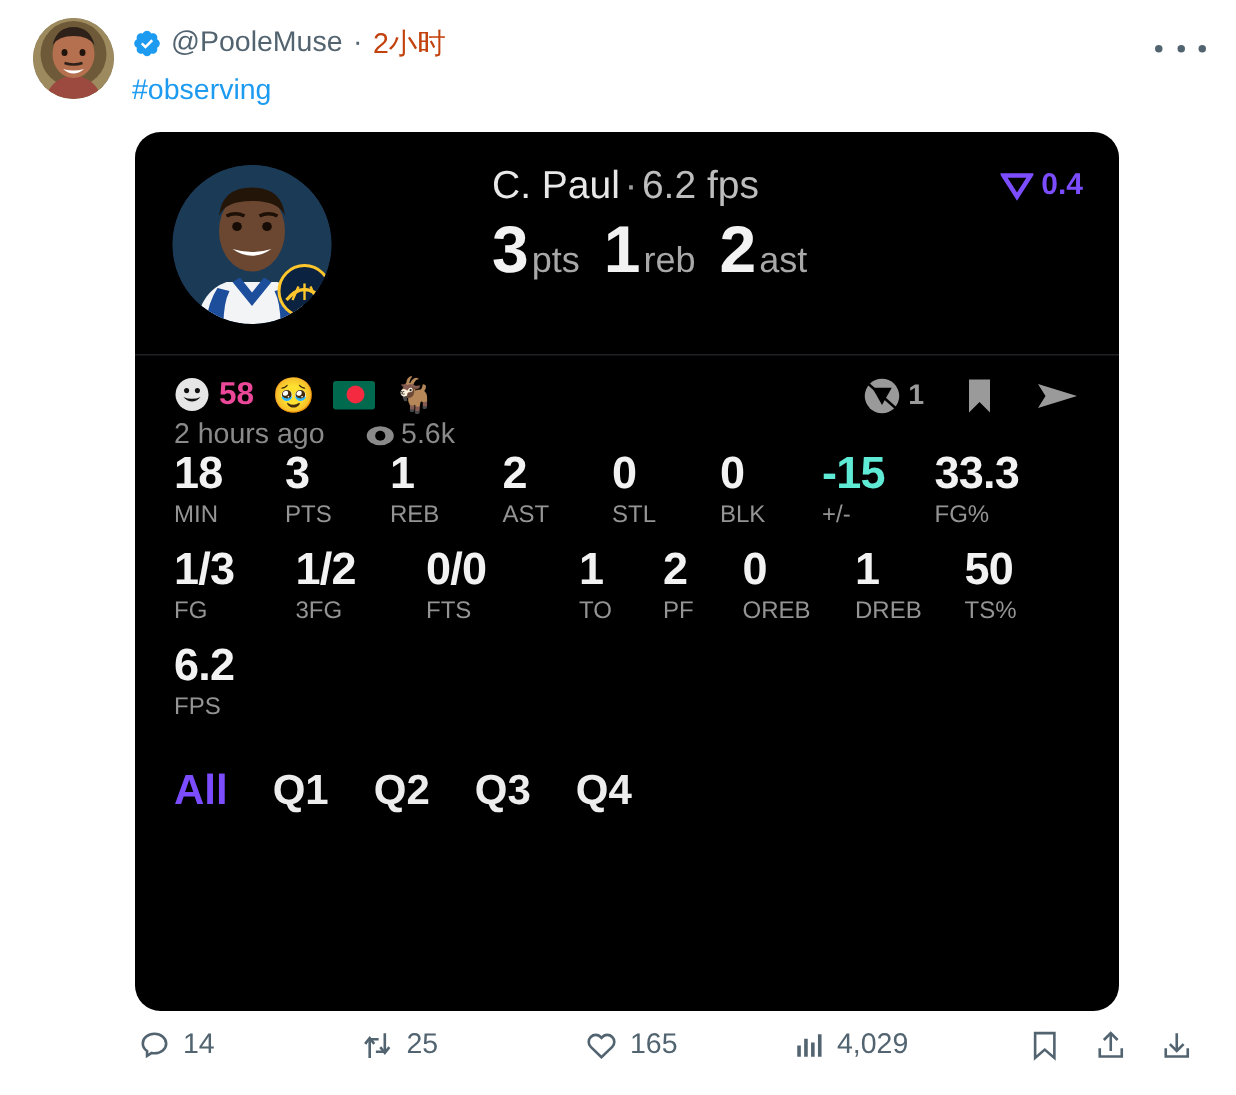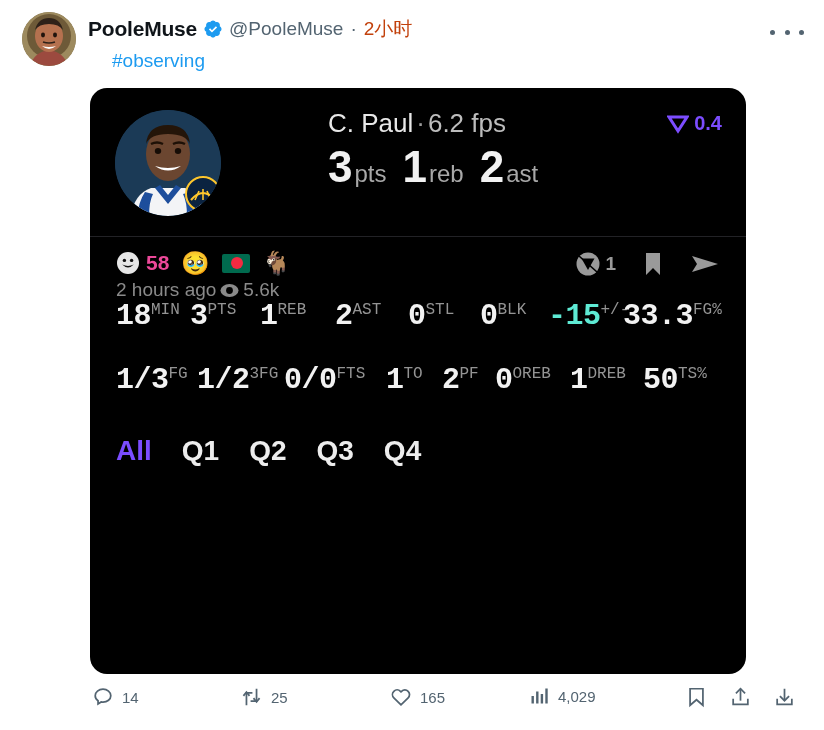--- a/index.html
+++ b/index.html
@@ -34,21 +34,21 @@
     font-size: 21px; font-weight: bold; color: #0f1419;
     letter-spacing: -0.2px;
   }
   .verified { width: 20px; height: 20px; flex: none; display:block; }
   .handle { font-size: 19px; color: #536471; }
   .dot-sep { font-size: 19px; color: #536471; padding: 0 1px; }
   .timestamp-top { font-size: 19px; color: #c2410c; }
 
   .hashtag {
     position: absolute; left: 88px; top: 50px;
-    font-size: 19px; color: #1d9bf0; text-decoration: none; margin-left: 24px;
+    font-size: 19px; color: #1d9bf0; text-decoration: none;
   }
   .more-menu {
     position: absolute; right: 20px; top: 22px;
     width: 34px; height: 20px;
     display: flex; align-items: center; justify-content: space-between;
   }
   .more-menu i {
     width: 5px; height: 5px; border-radius: 50%;
     background: #536471; display: block;
   }
@@ -127,21 +127,21 @@
   .reaction-right {
     position: absolute; right: 26px; top: 14px;
     display: flex; align-items: center; gap: 26px;
   }
   .rr-item { display: flex; align-items: center; gap: 4px; }
   .rr-item svg { display:block; }
   .rr-count { font-size: 19px; font-weight: bold; color: #9a9a9a; }
 
   .meta-row {
     position: absolute; left: 26px; top: 42px;
-    display: flex; align-items: center; gap: 4px;
+    display: flex; align-items: center; gap: 28px;
   }
   .meta-time { font-size: 19px; color: #8a8a8a; }
   .meta-views { display: flex; align-items: center; gap: 4px; }
   .meta-views svg { display:block; }
   .meta-views span { font-size: 19px; color: #8a8a8a; }
 
   
   .box-header {
     position: relative; height: 54px; margin-top: 14px;
   }
@@ -158,53 +158,53 @@
   .score-away { color: #6c4ce0; }
   .score-dash { color: #6c4ce0; }
   .score-home { color: #7d5cff; }
 
   
   .stat-row {
     position: relative; height: 64px; padding-left: 26px;
   }
   .stat-cell {
     position: absolute; top: 0;
-    display: flex; flex-direction: row; align-items: flex-start; font-family: Liberation Mono, monospace;
+    display: flex; flex-direction: column; align-items: flex-start;
   }
   .stat-val {
     font-size: 30px; font-weight: bold; color: #f2f2f2;
     letter-spacing: -0.5px; line-height: 34px;
   }
   .stat-val.neg { color: #5eead4; }
   .stat-lbl {
     font-size: 16px; color: #949494; line-height: 20px; margin-top: 1px;
   }
 
   
   .tabs {
-    position: relative; margin-top: 8px; padding-left: 26px;
+    position: relative; margin-top: 20px; padding-left: 26px;
     display: flex; align-items: center; gap: 30px;
   }
   .tab {
     font-size: 28px; font-weight: bold; color: #ededed; cursor: pointer;
   }
   .tab.active { color: #7b4dff; }
 
   
   .actions {
     position: absolute; left: 0; top: 686px;
     width: 824px; height: 44px;
   }
   .act {
     position: absolute; top: 0;
     display: flex; align-items: center; gap: 8px;
     color: #536471;
   }
   .act svg { display: block; }
-  .act span { font-size: 15px; color: #536471; }
+  .act span { font-size: 19px; color: #536471; }
 </style>
 </head>
 <body>
 
 <div class="tweet">
 
   <div class="tweet-header">
 
     <div class="avatar">
       <svg viewBox="0 0 54 54">
@@ -221,21 +221,20 @@
           <path d="M13 18 q3-12 14-12 t14 12 q-4-6-14-6 t-14 6z" fill="#2e2119"></path>
           <ellipse cx="21" cy="23" rx="2" ry="2.4" fill="#20140d"></ellipse>
           <ellipse cx="33" cy="23" rx="2" ry="2.4" fill="#20140d"></ellipse>
           <path d="M21 30 q6 2 12 0" stroke="#2e2119" stroke-width="1.6" fill="none"></path>
           <path d="M20 34 q7 6 14 0 q-7 2-14 0z" fill="#fff"></path>
         </g>
       </svg>
     </div>
 
     <div class="hdr-line">
-      <span class="display-name">PooleMuse</span>
       <svg class="verified" viewBox="0 0 24 24">
         <path fill="#1d9bf0" d="M22.25 12c0-1.43-.88-2.67-2.19-3.34.46-1.39.2-2.9-.81-3.91s-2.52-1.27-3.91-.81C14.67 2.63 13.43 1.75 12 1.75s-2.67.88-3.34 2.19c-1.39-.46-2.9-.2-3.91.81s-1.27 2.52-.81 3.91C2.63 9.33 1.75 10.57 1.75 12s.88 2.67 2.19 3.34c-.46 1.39-.2 2.9.81 3.91s2.52 1.27 3.91.81c.67 1.31 1.91 2.19 3.34 2.19s2.67-.88 3.34-2.19c1.39.46 2.9.2 3.91-.81s1.27-2.52.81-3.91c1.31-.67 2.19-1.91 2.19-3.34z"></path>
         <path fill="#fff" d="M10.76 16.24 7.1 12.59l1.42-1.42 2.24 2.24 4.72-4.72 1.42 1.42z"></path>
       </svg>
       <span class="handle">@PooleMuse</span>
       <span class="dot-sep">·</span>
       <span class="timestamp-top">2小时</span>
     </div>
 
     <a class="hashtag" href="#">#observing</a>
@@ -421,20 +420,26 @@
       <div class="stat-cell" style="left:480px">
         <span class="stat-val">1</span>
         <span class="stat-lbl">DREB</span>
       </div>
       <div class="stat-cell" style="left:553px">
         <span class="stat-val">50</span>
         <span class="stat-lbl">TS%</span>
       </div>
     </div>
 
+    <div class="stat-row">
+      <div class="stat-cell" style="left:26px">
+        <span class="stat-val">6.2</span>
+        <span class="stat-lbl">FPS</span>
+      </div>
+    </div>
 
     <div class="tabs">
       <span class="tab active">All</span>
       <span class="tab">Q1</span>
       <span class="tab">Q2</span>
       <span class="tab">Q3</span>
       <span class="tab">Q4</span>
     </div>
   </div>
 

